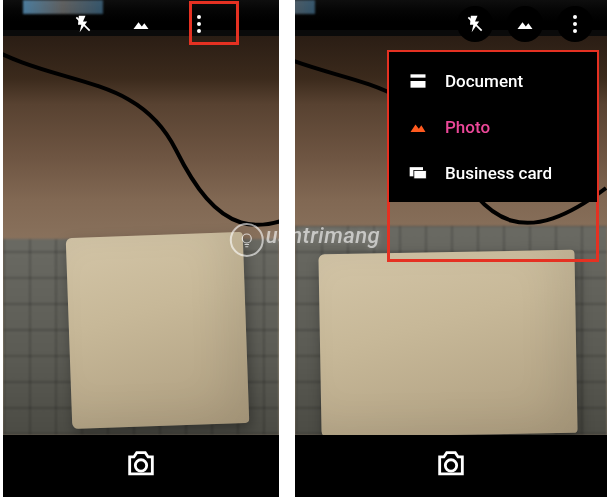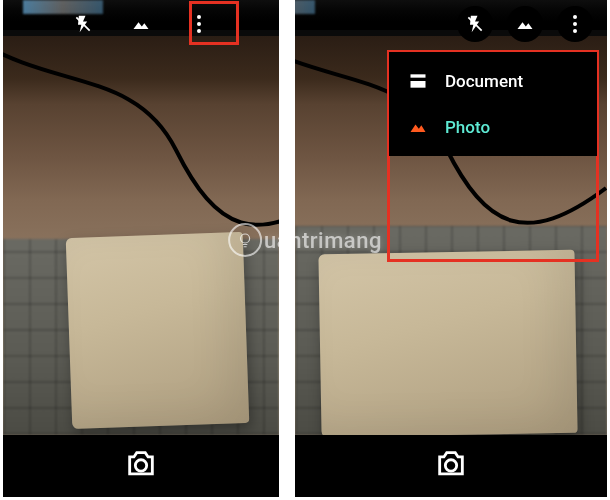--- a/index.html
+++ b/index.html
@@ -98,39 +98,39 @@
   .menu {
     position:absolute; top:52px; right:10px; width:208px; z-index:7;
     background:#000; padding:6px 0;
   }
   .menu-item {
     display:flex; align-items:center; gap:14px;
     padding:12px 16px;
     color:#fff; font-size:17px; font-weight:500;
     cursor:pointer;
   }
-  .menu-item.selected { color:#5eead4; }
+  .menu-item.selected { color:#ec4899; }
   .mi-icon { width:26px; height:22px; display:flex; align-items:center; justify-content:center; }
   .mi-icon svg { fill:#fff; }
   .menu-item.selected .mi-icon svg { fill:#ff5a1f; }
   .pane-right .frame-menu { top:50px; right:8px; width:212px; height:212px; }
   
   .bottombar {
     position:absolute; left:0; right:0; bottom:0; height:62px;
     background:#000; display:flex; align-items:center; justify-content:center;
     z-index:5;
   }
   .shutter svg { width:34px; height:34px; fill:none; stroke:#fff; stroke-width:2; }
   
   .watermark {
     position:absolute; left:50%; top:48%; transform:translate(-50%,-50%);
-    color:rgba(255,255,255,.6); font-size:22px; font-weight:500;
+    color:rgba(255,255,255,.6); font-size:22px; font-style:italic; font-weight:500;
     letter-spacing:.5px; z-index:20; pointer-events:none;
     text-shadow:0 0 6px rgba(255,255,255,.25);
-    display:flex; align-items:center; gap:2px;
+    display:flex; align-items:flex-start; gap:2px;
   }
   .wm-bulb {
     width:34px;height:34px;border:2px solid rgba(255,255,255,.6);border-radius:50%;
     display:flex;align-items:center;justify-content:center;
   }
   .wm-bulb svg{width:18px;height:18px;fill:none;stroke:rgba(255,255,255,.7);stroke-width:1.6;}
 </style>
 </head>
 <body>
 
@@ -227,20 +227,29 @@
         <span>Document</span>
       </div>
       <div class="menu-item selected">
         <span class="mi-icon">
           <svg viewBox="0 0 24 24" width="24" height="20">
               <path d="M3 18 L9 9 L13 14 L16 10 L21 18 Z"></path>
             </svg>
         </span>
         <span>Photo</span>
       </div>
+      <div class="menu-item">
+        <span class="mi-icon">
+          <svg viewBox="0 0 24 24" width="24" height="20">
+              <rect x="2" y="5" width="16" height="11"></rect>
+              <rect x="7" y="9" width="15" height="10" fill="#fff" stroke="#000" stroke-width="1"></rect>
+            </svg>
+        </span>
+        <span>Business card</span>
+      </div>
     </div>
 
     <div class="red-frame frame-menu"></div>
 
     <div class="bottombar">
       <div class="shutter">
         <svg viewBox="0 0 24 24">
             <path d="M4 7h3l2-3h6l2 3h3v12H4z"></path>
             <circle cx="12" cy="13" r="4"></circle>
           </svg>

